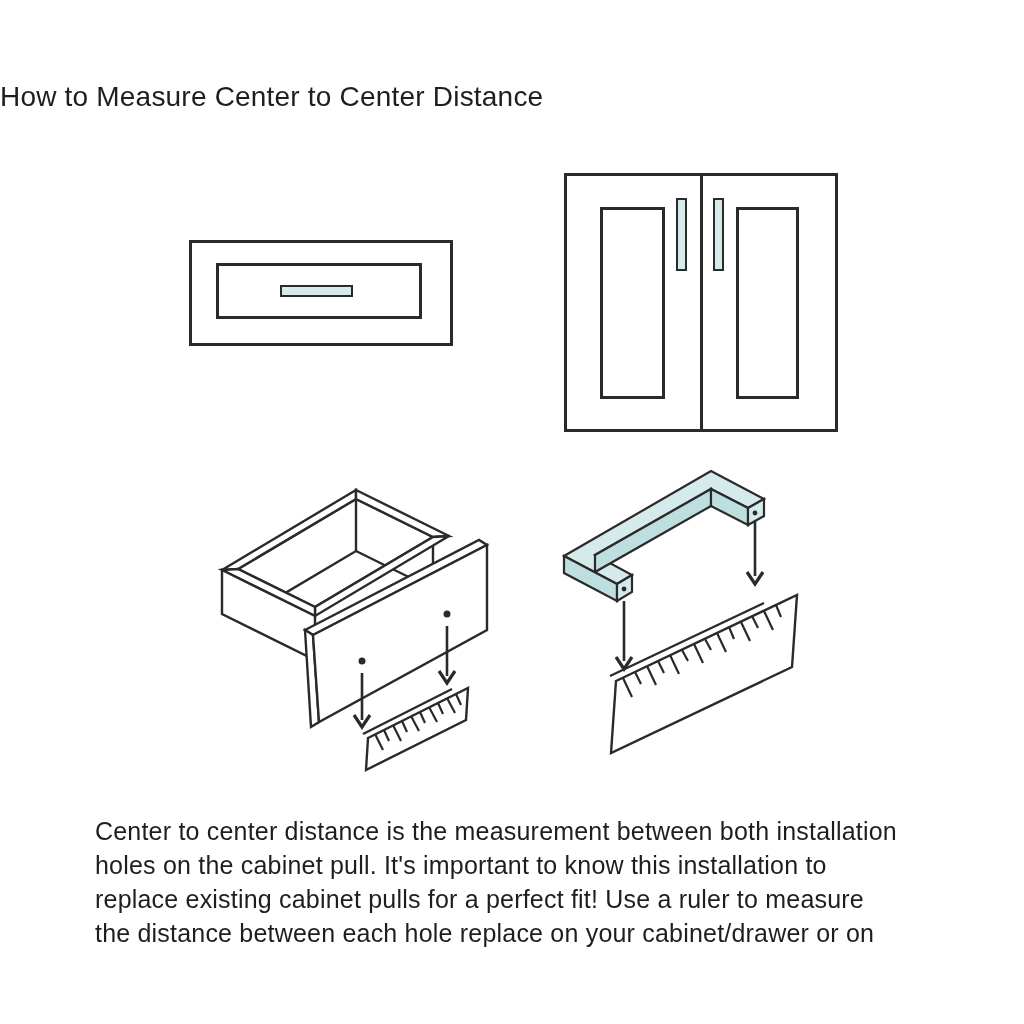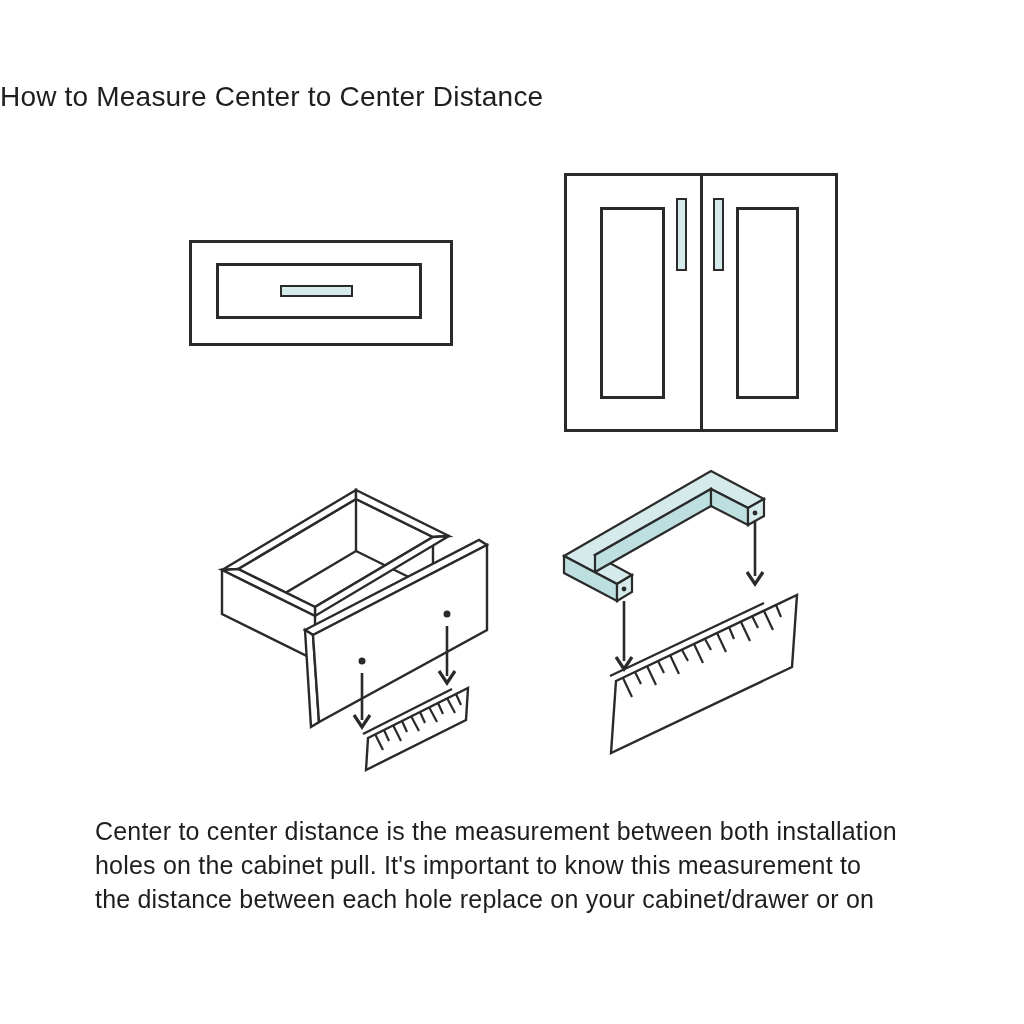--- a/index.html
+++ b/index.html
@@ -114,17 +114,18 @@
 
         <path d="M70,216 L224,143"></path>
         <path fill="#ffffff" stroke-width="2.4" d="M76,221 L257,135 L252,207 L71,293 Z"></path>
         <path stroke-width="2.2" d="M83,218 L92,237 M95,212 L101,224 M107,206 L116,225 M118,201 L124,213 M130,195 L139,214 M142,190 L148,201 M154,184 L163,203 M165,179 L171,190 M177,173 L186,192 M189,167 L194,179 M201,162 L210,181 M212,156 L218,168 M224,151 L233,170 M236,145 L241,157"></path>
       </g>
     </g>
   </svg>
 
   <div class="desc">
     <div>Center to center distance is the measurement between both installation</div>
-    <div>holes on the cabinet pull. It's important to know this measurement to</div>
+    <div>holes on the cabinet pull. It's important to know this installation to</div>
+    <div>replace existing cabinet pulls for a perfect fit! Use a ruler to measure</div>
     <div>the distance between each hole replace on your cabinet/drawer or on</div>
   </div>
 
 </div>
 
 </body></html>

